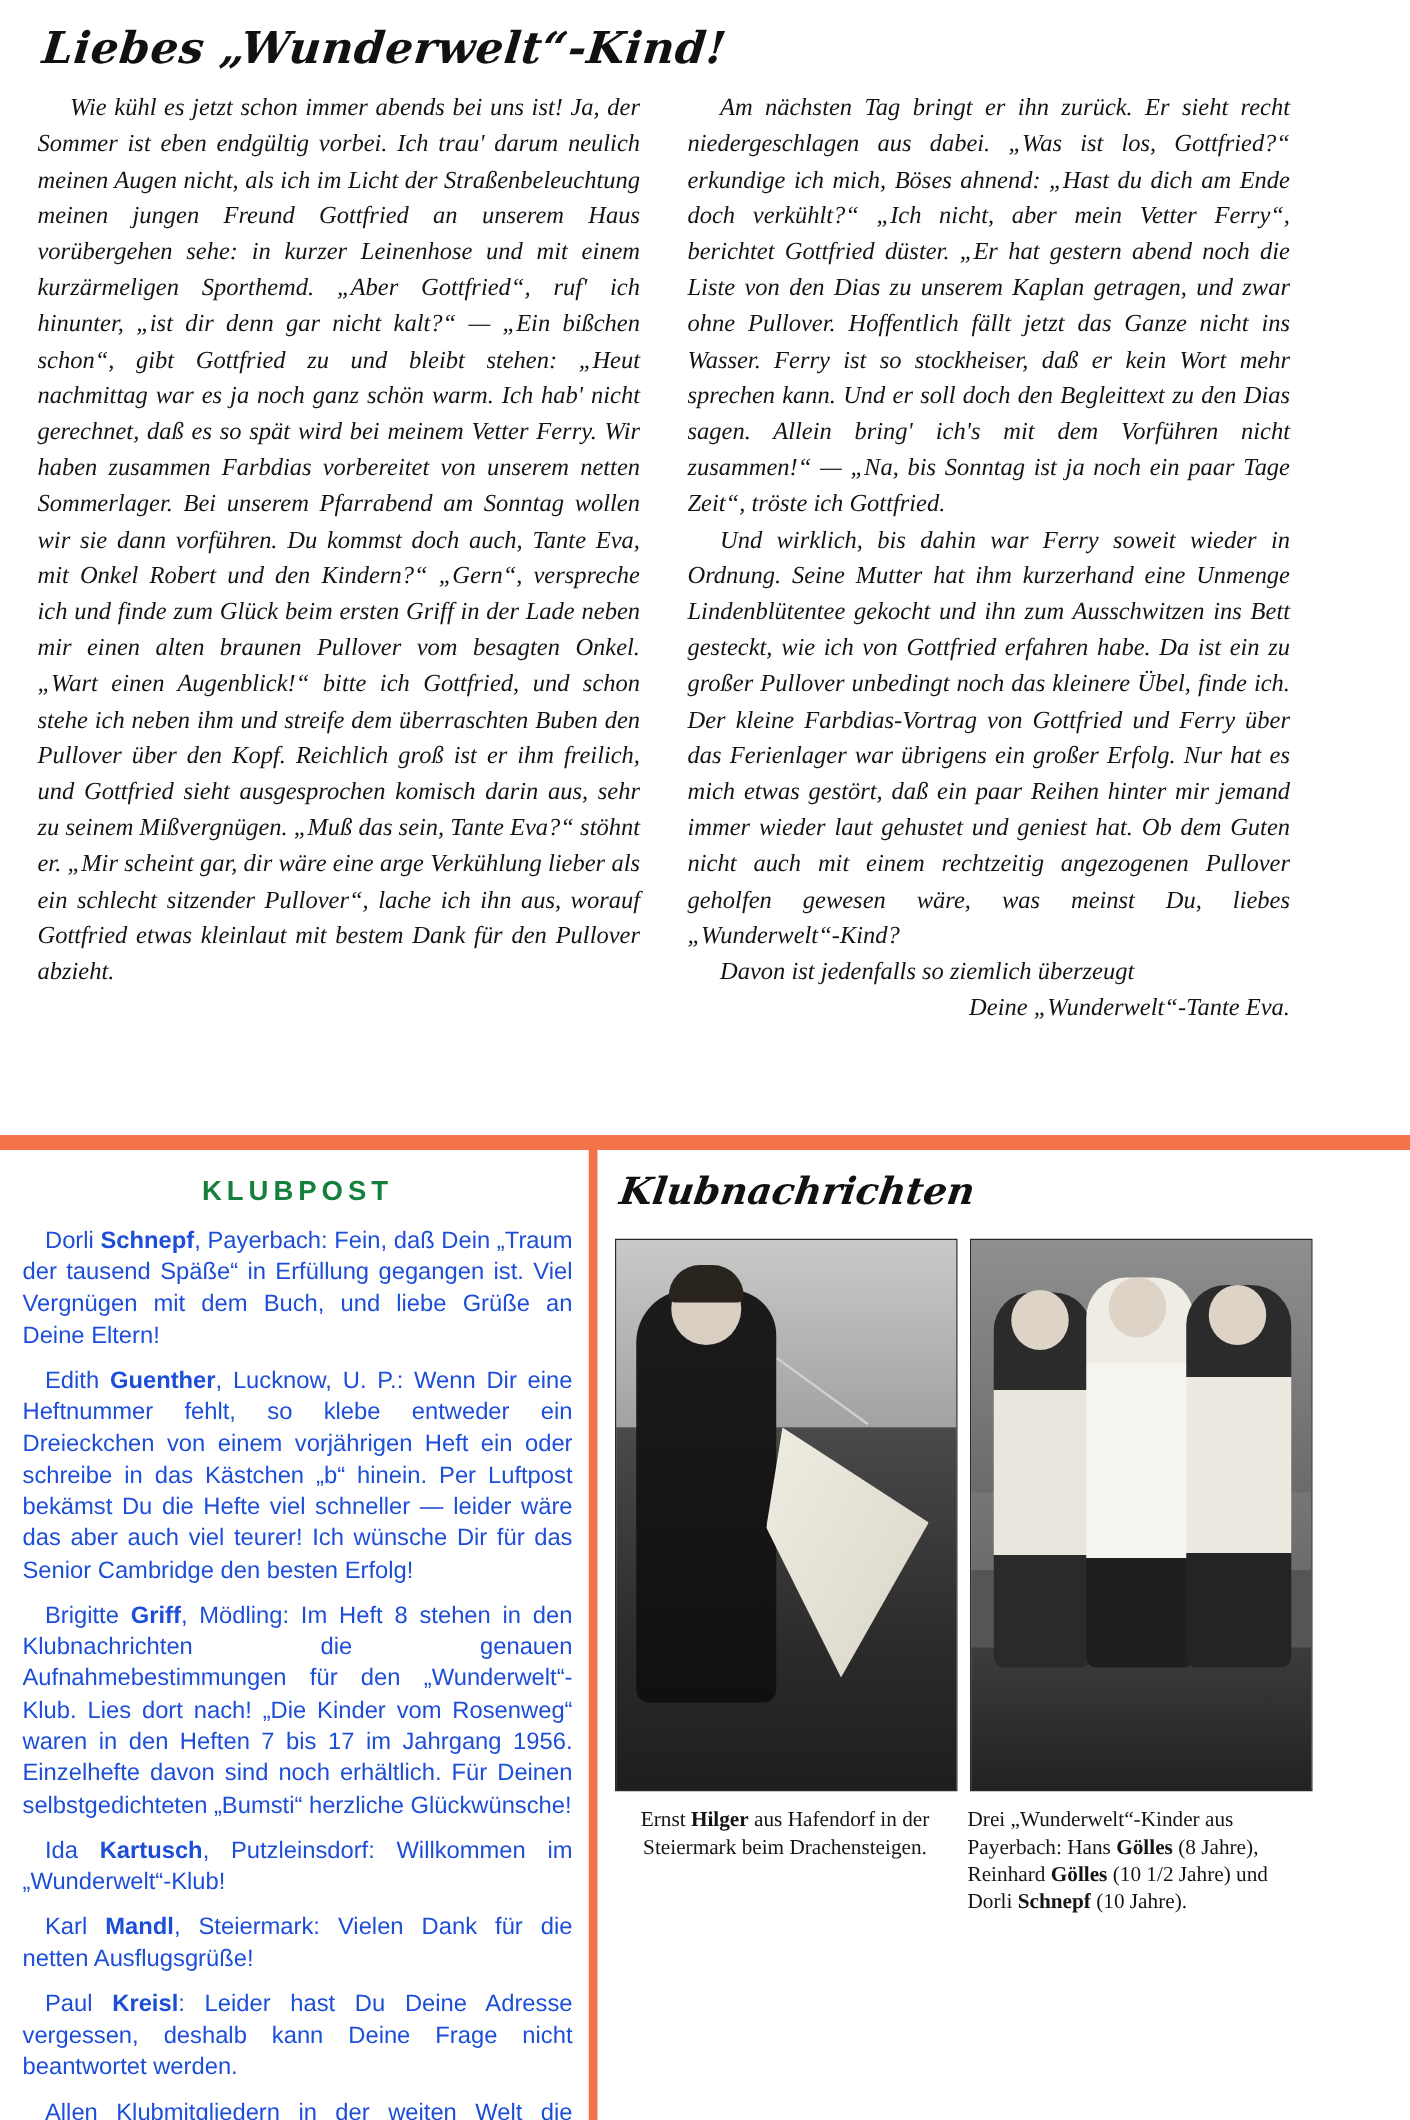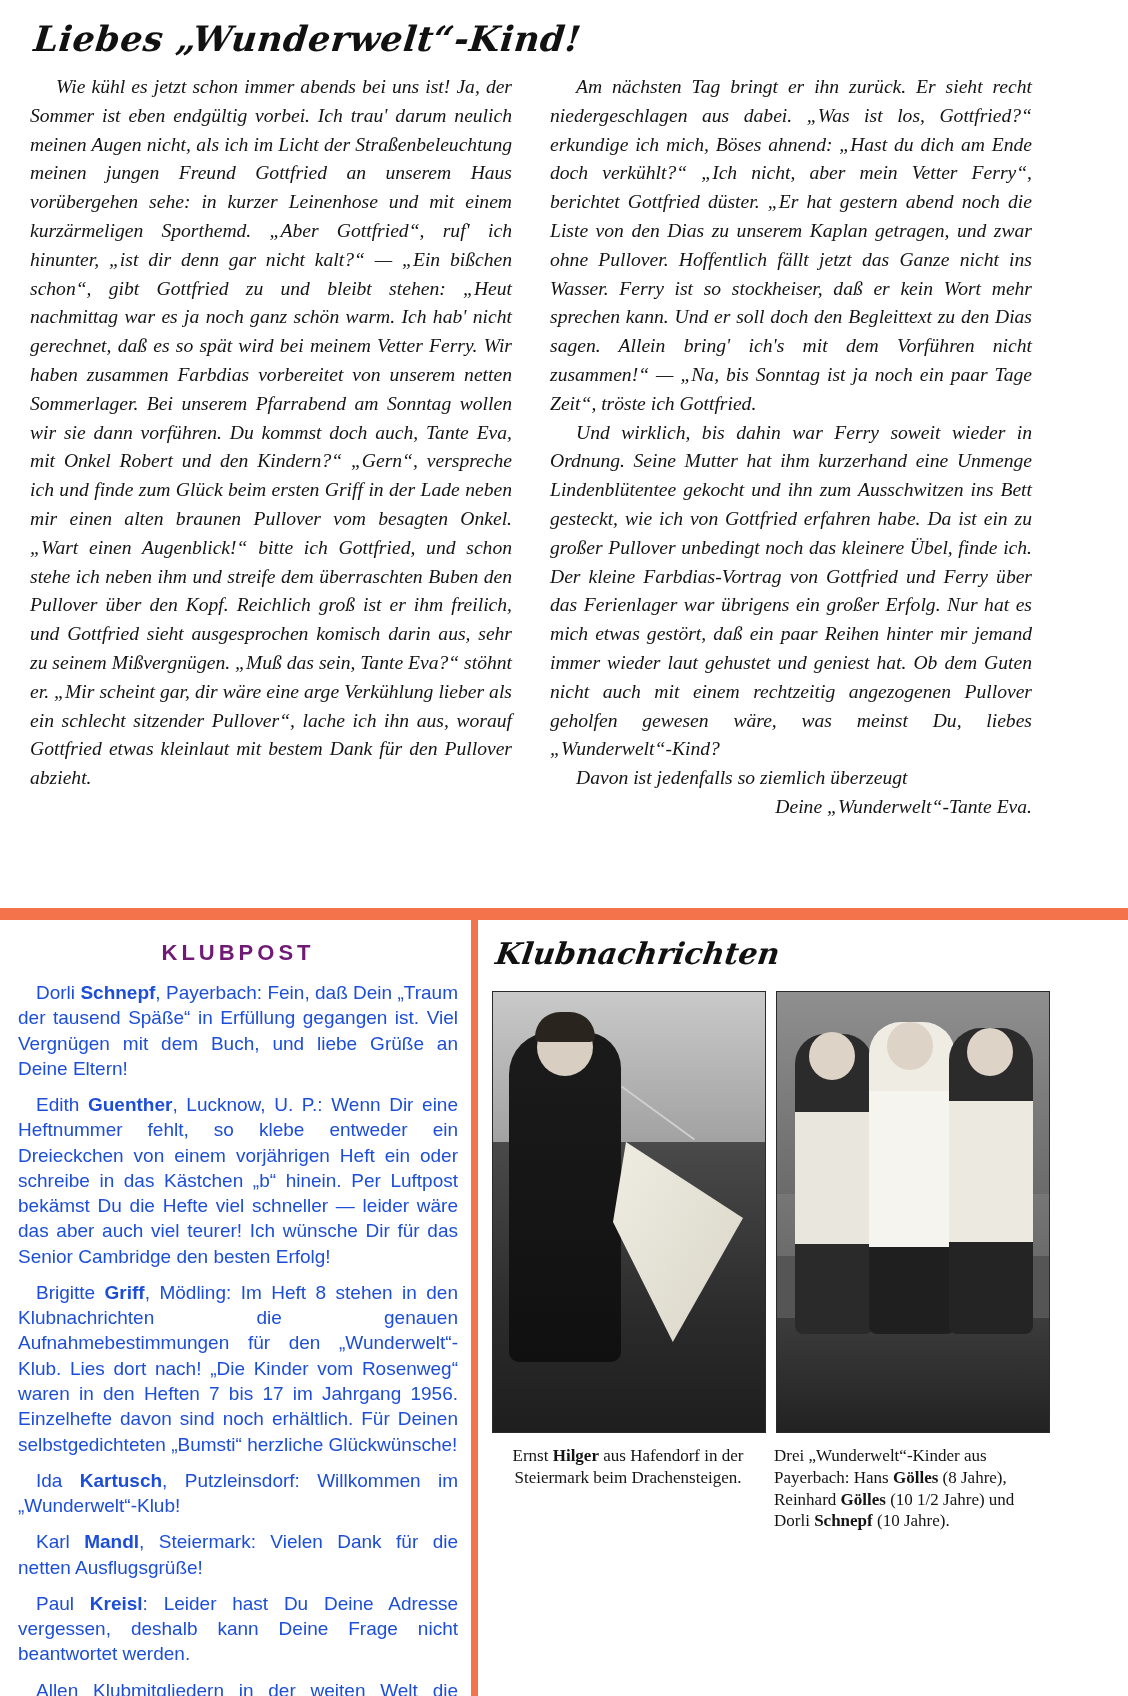--- a/index.html
+++ b/index.html
@@ -80,21 +80,21 @@
     top: 930px;
     width: 440px;
   }
   .kp-title {
     text-align: center;
     font-family: "Liberation Sans", sans-serif;
     font-weight: bold;
     font-size: 22px;
     letter-spacing: 4px;
     margin: 10px 0 14px 0;
-    color: #701a75;
+    color: #15803d;
   }
   .kp-item {
     font-family: "Liberation Sans", sans-serif;
     font-size: 19px;
     line-height: 1.33;
     text-align: justify;
     margin: 0 0 11px 0;
     text-indent: 18px;
     color: #1d4ed8;
   }

